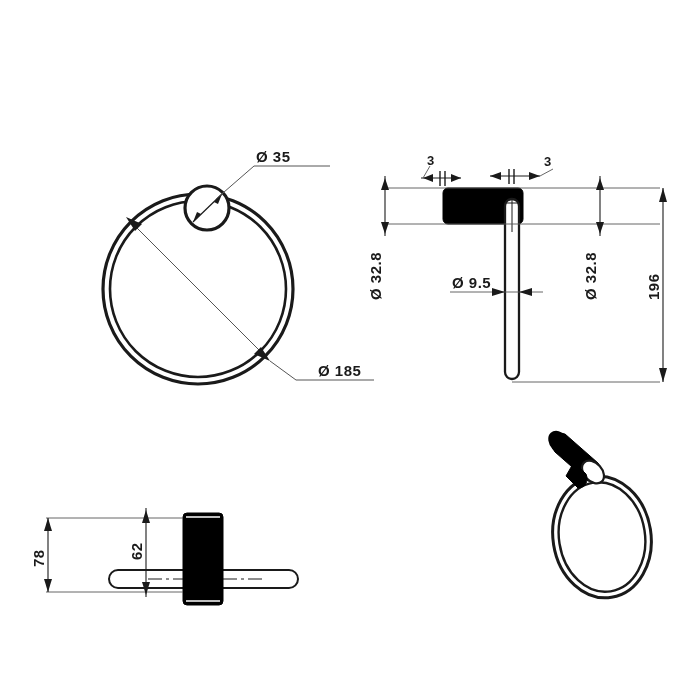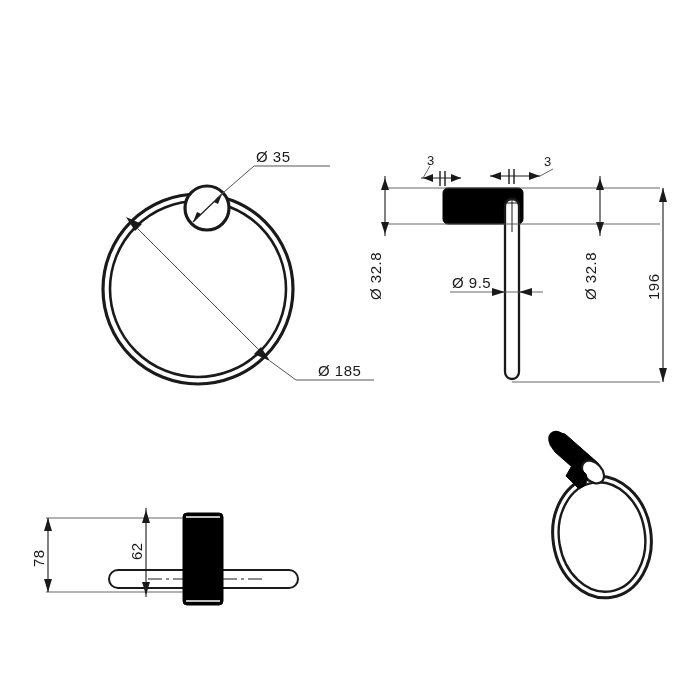--- a/index.html
+++ b/index.html
@@ -11,20 +11,21 @@
     width: 699px;
     height: 699px;
     font-family: "Liberation Sans", sans-serif;
     overflow: hidden;
   }
   #drawing-root {
     position: relative;
     width: 699px;
     height: 699px;
     background: #ffffff;
+    font-weight: bold;
   }
   svg.sheet {
     position: absolute;
     top: 0;
     left: 0;
     width: 699px;
     height: 699px;
     display: block;
   }
   .dim-text {

